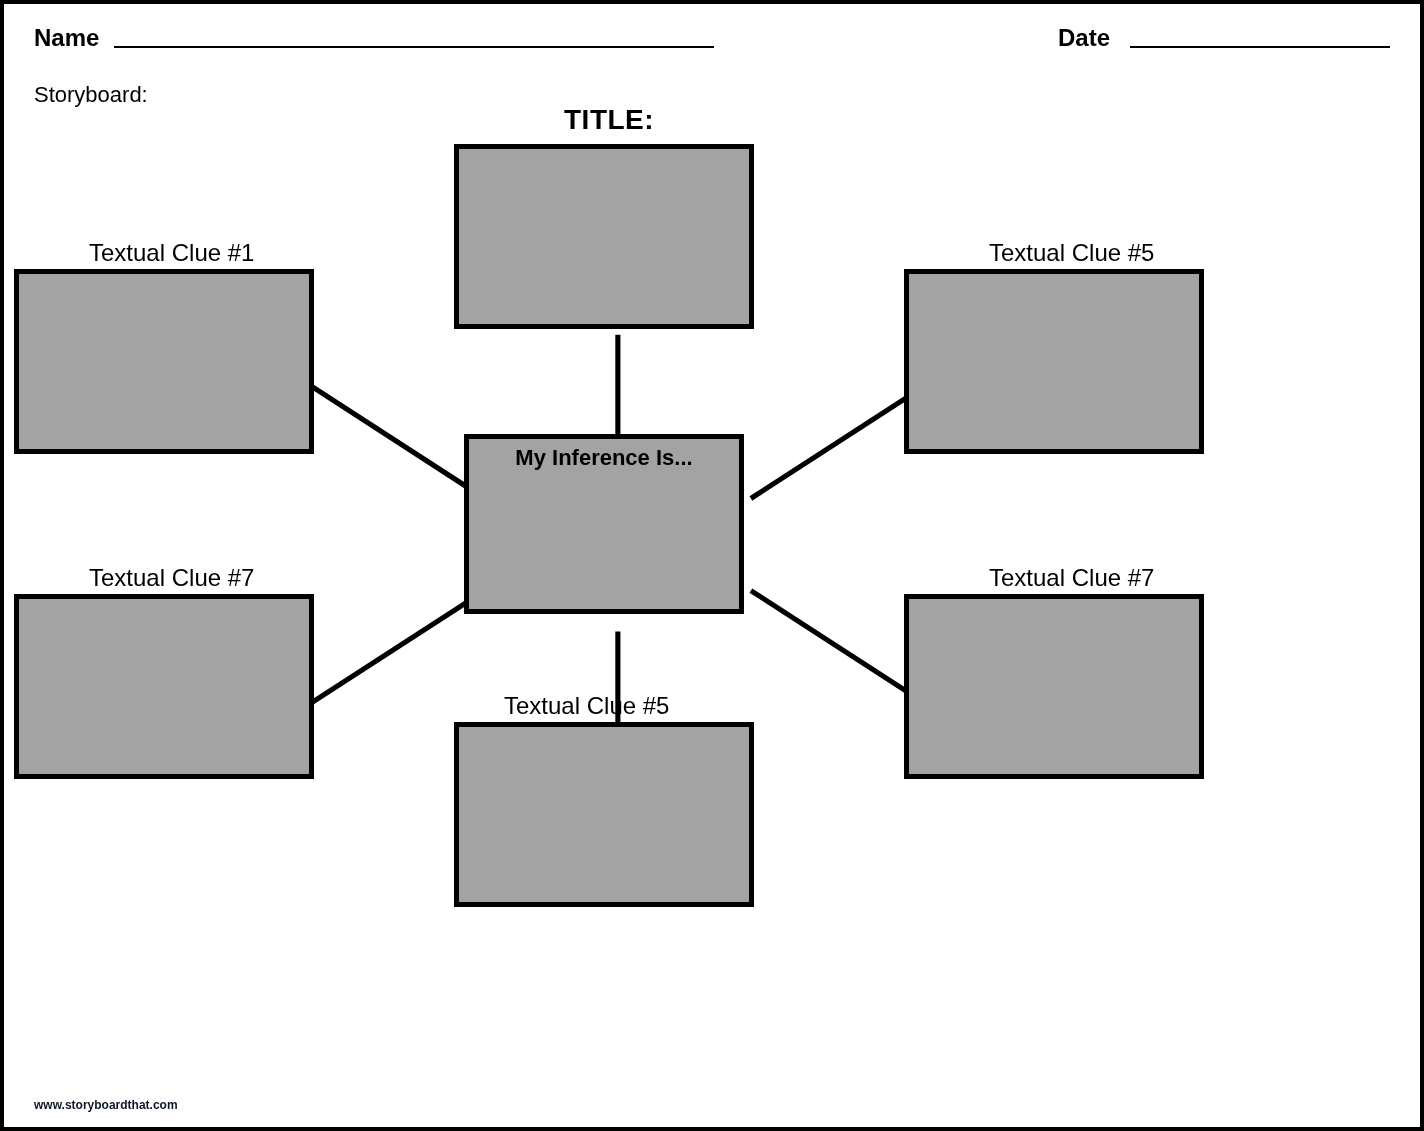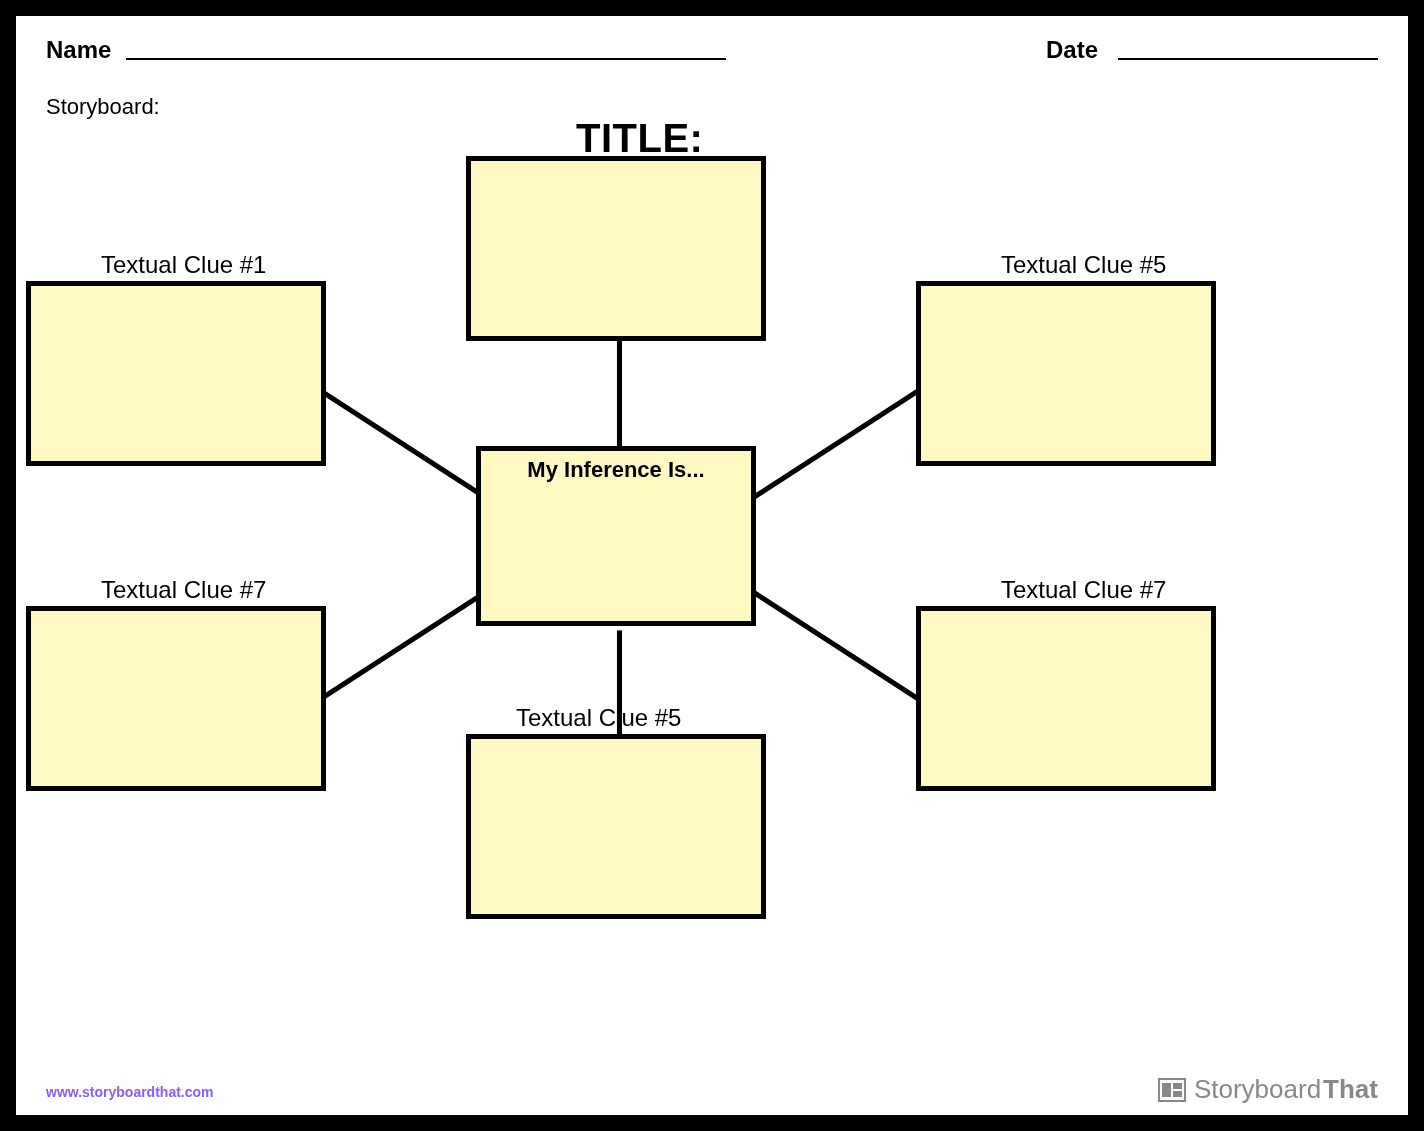--- a/index.html
+++ b/index.html
@@ -6,21 +6,21 @@
     margin: 0;
     padding: 0;
     background: #fff;
     font-family: Arial, Helvetica, sans-serif;
   }
   .outer {
     width: 1424px;
     height: 1131px;
     background: #000;
     box-sizing: border-box;
-    padding: 16px;
+    padding: 4px;
     position: relative;
   }
   .page {
     width: 100%;
     height: 100%;
     background: #fff;
     position: relative;
   }
   .header-row {
     position: absolute;
@@ -46,48 +46,48 @@
     top: 78px; left: 30px;
     font-family: "Comic Sans MS", cursive, sans-serif;
     font-size: 22px;
   }
   .abs { position: absolute; }
   .box-label {
     font-weight: bold;
     font-family: Arial, sans-serif;
     color: #000;
   }
-  .title-label { font-size: 40px; font-weight: 900; letter-spacing: 0.5px; }
+  .title-label { font-size: 28px; font-weight: 900; letter-spacing: 0.5px; }
   .clue-label { font-size: 24px; font-weight: 400; }
   .center-label {
     font-size: 22px; font-weight: 800;
   }
   .box {
     position: absolute;
-    background: #fef9c3;
+    background: #a3a3a3;
     border: 5px solid #000;
     box-sizing: border-box;
   }
   .line {
     stroke: #000;
     stroke-width: 5;
   }
   svg.connectors {
     position: absolute;
     left: 0; top: 0;
     width: 100%; height: 100%;
     pointer-events: none;
   }
   .footer-url {
     position: absolute;
     left: 30px; bottom: 15px;
     font-family: Arial, sans-serif;
-    font-size: 14px;
+    font-size: 12px;
     font-weight: bold;
-    color: #8b5cf6;
+    color: #0f172a;
   }
   .brand {
     position: absolute;
     right: 30px; bottom: 10px;
     display: flex;
     align-items: center;
     gap: 8px;
     color: #7a7a7a;
     font-family: Arial, sans-serif;
   }
@@ -144,27 +144,15 @@
     <div class="abs box-label clue-label" style="left:985px; top:235px;">Textual Clue #5</div>
     <div class="box" style="left:900px; top:265px; width:300px; height:185px;"></div>
 
     <div class="abs box-label clue-label" style="left:985px; top:560px;">Textual Clue #7</div>
     <div class="box" style="left:900px; top:590px; width:300px; height:185px;"></div>
 
     <div class="abs box-label clue-label" style="left:500px; top:688px;">Textual Clue #5</div>
     <div class="box" style="left:450px; top:718px; width:300px; height:185px;"></div>
 
     <div class="footer-url">www.storyboardthat.com</div>
-    <div class="brand">
-      <span class="brand-icon">
-        <svg viewBox="0 0 28 24" width="28" height="24">
-          <rect x="1" y="1" width="26" height="22" fill="none" stroke="#888" stroke-width="2"></rect>
-          <rect x="4" y="5" width="9" height="14" fill="#888"></rect>
-          <rect x="15" y="5" width="9" height="6" fill="#888"></rect>
-          <rect x="15" y="13" width="9" height="6" fill="#888"></rect>
-        </svg>
-      </span>
-      <span class="brand-text1">Storyboard</span>
-      <span class="brand-text2">That</span>
-    </div>
 
   </div>
 </div>
 
 </body></html>

